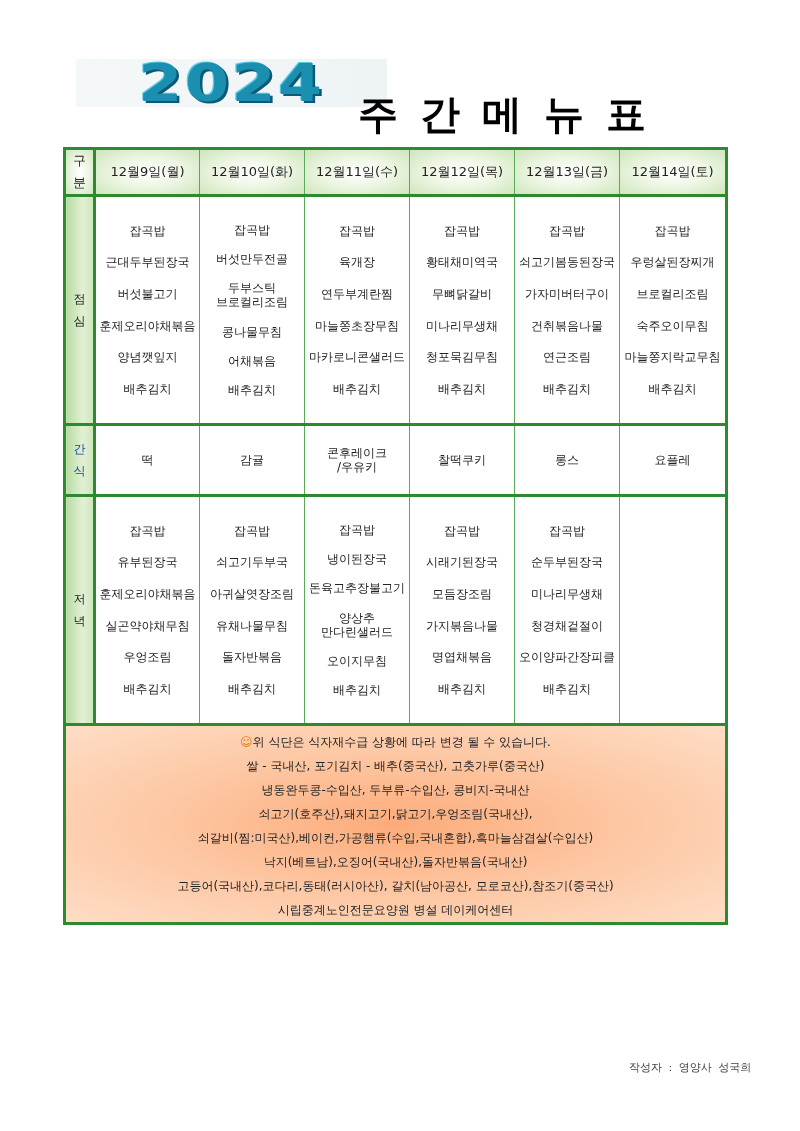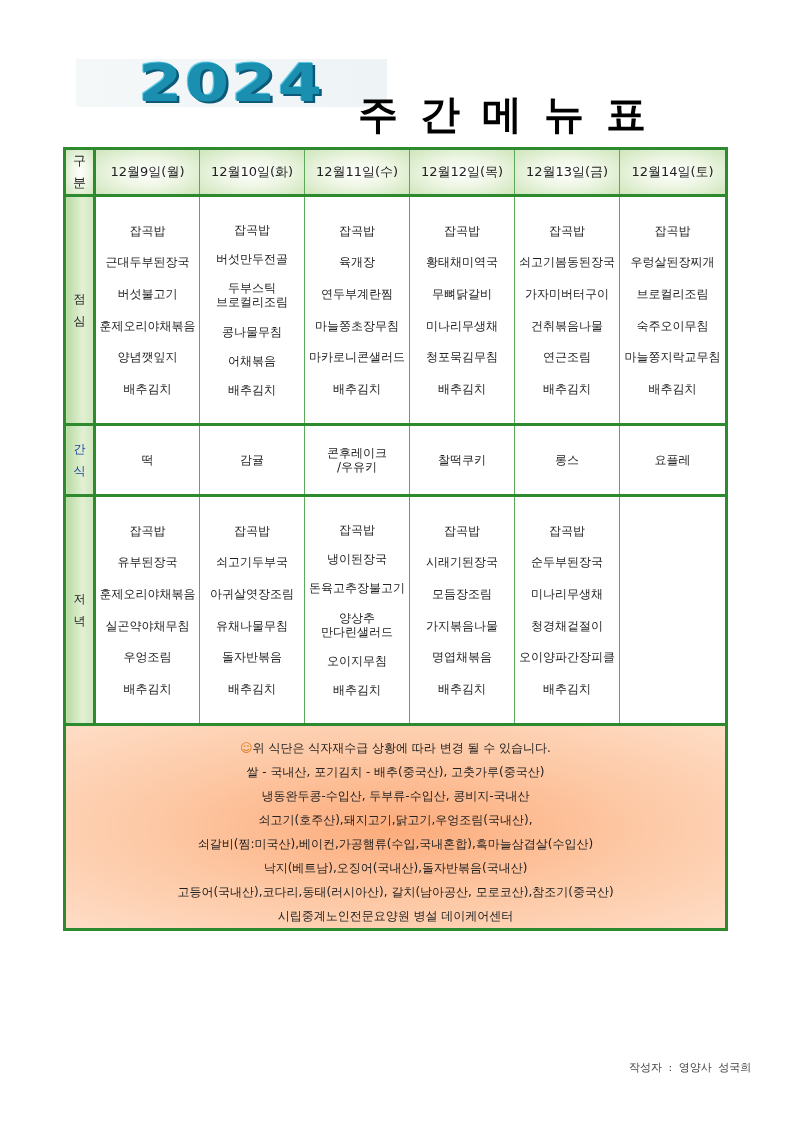--- a/index.html
+++ b/index.html
@@ -47,21 +47,21 @@
   tr.lunch, tr.snack { border-bottom: 3px solid #2e8a2e; }
   tr.snack td { height: 68px; font-size: 12px; }
   tr.dinner { border-bottom: 3px solid #2e8a2e; }
   .dish-list { display: flex; flex-direction: column; height: 226px; justify-content: space-around; padding: 18px 0; box-sizing: border-box; }
   .dish { font-size: 12px; line-height: 14px; color: #222; }
   tr.notes td {
     height: 178px; text-align: center;
     background: radial-gradient(ellipse at center, #fcab7a 0%, #fdc7a3 50%, #feddc6 100%);
     font-size: 12px; line-height: 24px; color: #222;
   }
-  .notes-inner { padding-top: 10px; }
+  .notes-inner { padding-top: 4px; }
   .smiley { color: #e07a1f; }
   .author {
     position: absolute; left: 606px; top: 1060px; font-size: 11px; color: #444;
     word-spacing: 3px;
     margin-left: 23px;
   }
 </style>
 </head>
 <body>
 

